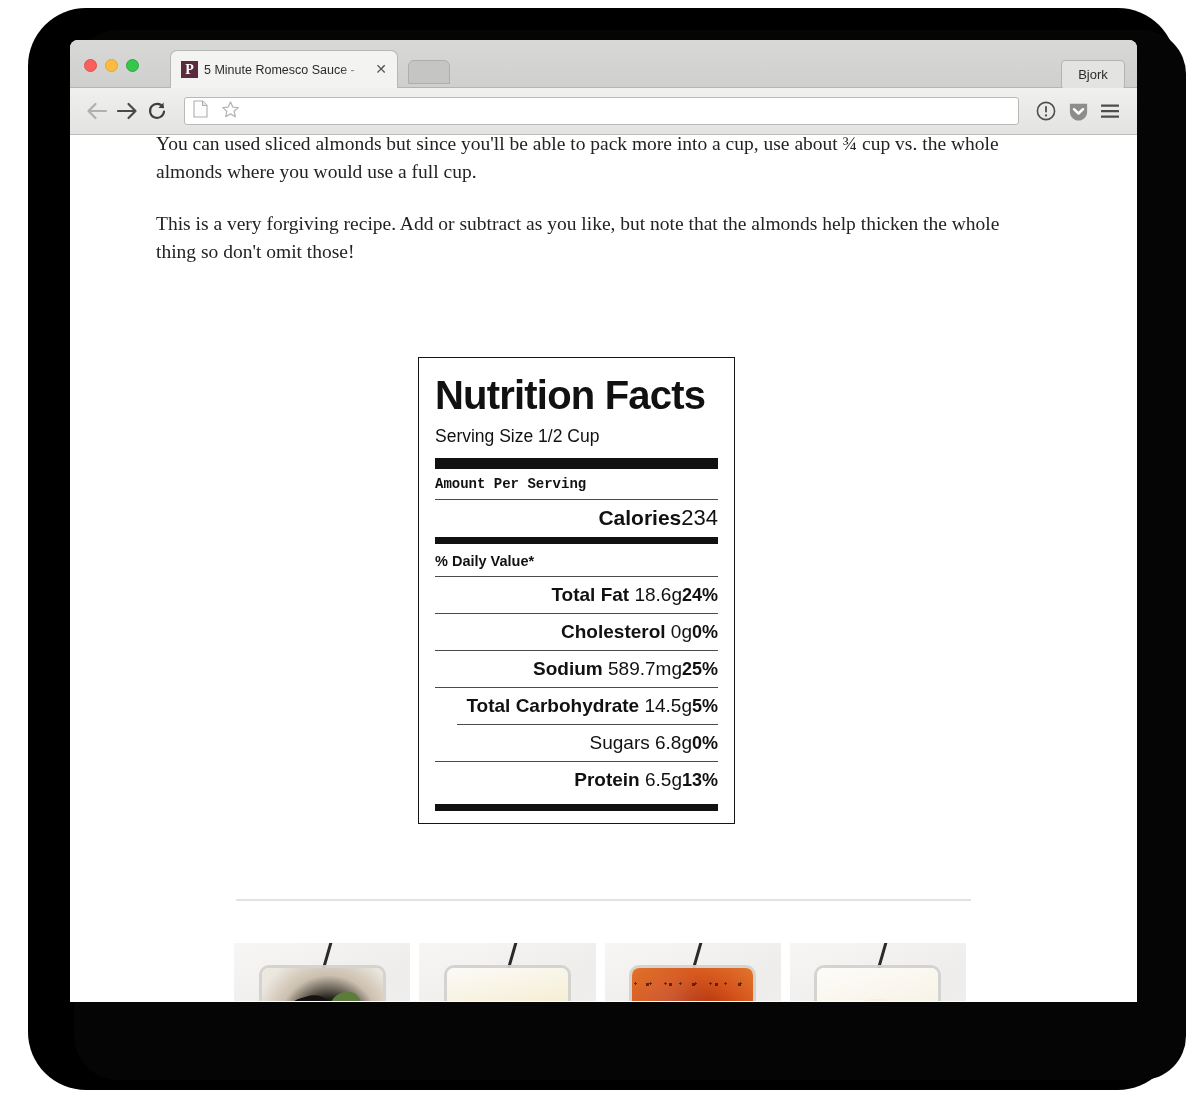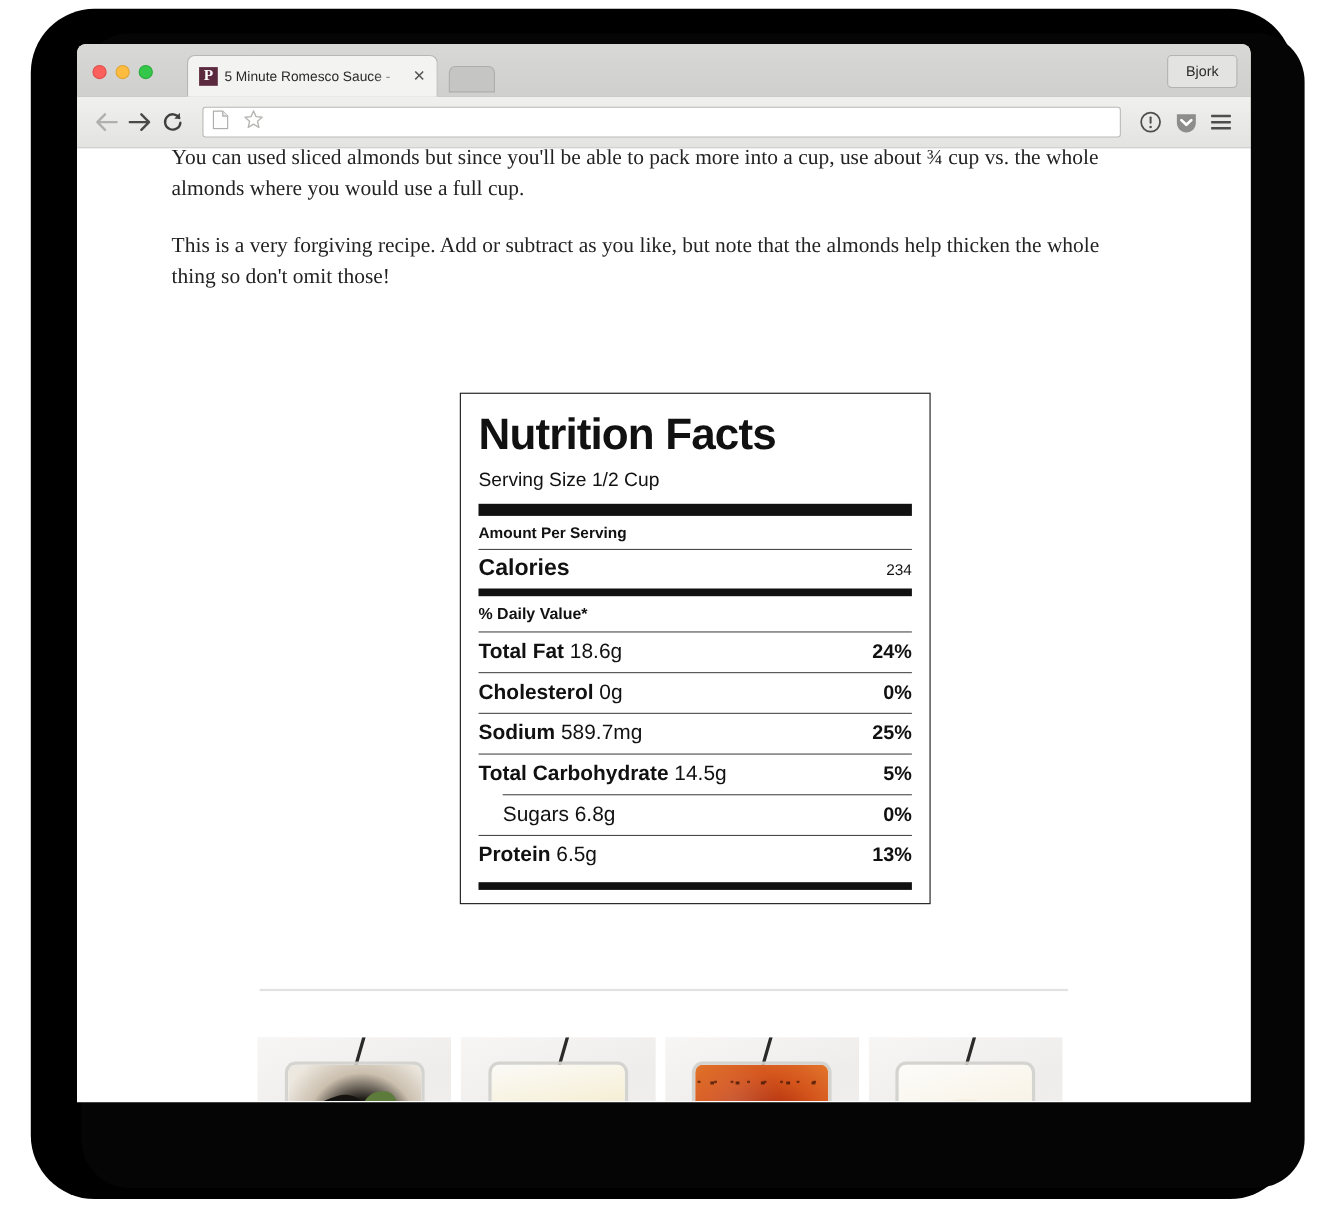--- a/index.html
+++ b/index.html
@@ -98,21 +98,21 @@
     position: absolute;
     left: 338px; top: 20px;
     width: 42px; height: 24px;
     background: #c5c5c3;
     border: 1px solid #aeaeac;
     border-top-left-radius: 6px;
     border-top-right-radius: 6px;
   }
   #profile-button {
     position: absolute;
-    right: 12px; top: 10px;
+    right: 12px; top: 20px;
     width: 64px; height: 30px;
     background: #e3e3e1;
     border: 1px solid #b3b3b1;
     border-radius: 4px;
     font-size: 13px; color: #2b2b2b;
     line-height: 28px; text-align: center;
   }
 
   
   #nav-toolbar {
@@ -179,21 +179,21 @@
     width: 882px;
     margin-left: 86px;
   }
   .prose p { margin: 0 0 24px 0; }
   #para-1 { margin-top: -5px; }
 
   
   #nutrition-label {
     position: absolute;
     left: 348px; top: 222px;
-    width: 428px;
+    width: 317px;
     background: #ffffff;
     border: 1px solid #151515;
     padding: 14px 16px 12px 16px;
     font-family: "Liberation Sans", sans-serif;
     color: #111111;
   }
   #nf-title {
     font-size: 40px;
     font-weight: bold;
     letter-spacing: -0.8px;
@@ -220,38 +220,39 @@
   }
   .nf-rule-indent {
     height: 1px;
     background: #4a4a4a;
     margin-left: 22px;
   }
   .nf-amount {
     font-size: 14px;
     font-weight: bold;
     padding: 7px 0 7px 0;
+    font-family: Liberation Mono, monospace;
   }
   .nf-row {
     display: flex;
     align-items: baseline;
-    justify-content: space-between;
+    justify-content: flex-end;
     font-size: 19px;
     padding: 7px 0 7px 0;
   }
   .nf-row .nf-name { font-weight: bold; }
   .nf-row .nf-amt { font-weight: normal; }
   .nf-row .nf-dv { font-weight: bold; font-size: 18px; }
   .nf-row.nf-calories {
     font-size: 21px;
     padding: 5px 0 6px 0;
   }
   .nf-row.nf-calories .nf-cal-value {
     font-weight: normal;
-    font-size: 14px;
+    font-size: 22px;
   }
   .nf-dailyvalue {
     font-size: 14.5px;
     font-weight: bold;
     padding: 9px 0 7px 0;
   }
   .nf-row.nf-sub {
     padding-left: 22px;
   }
   .nf-row.nf-sub .nf-name { font-weight: normal; }

